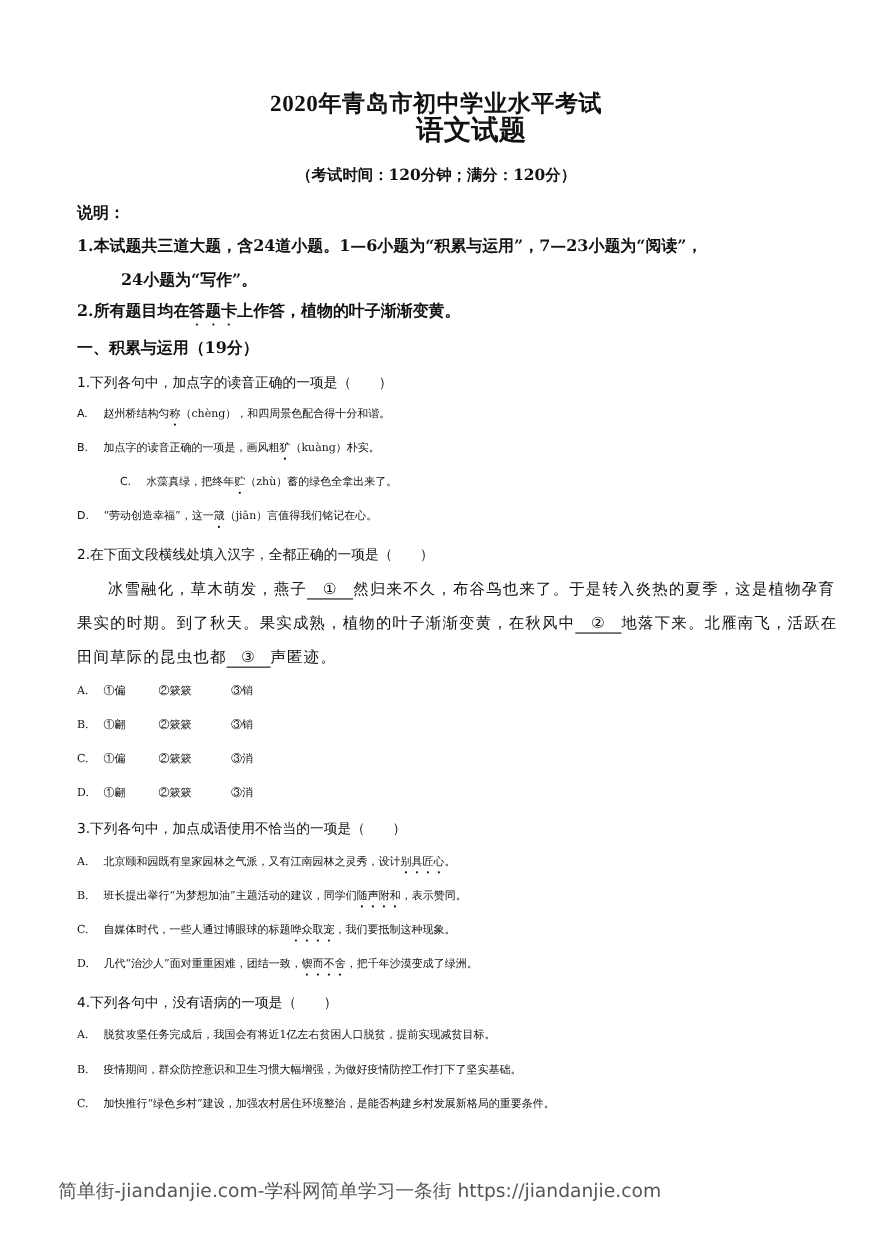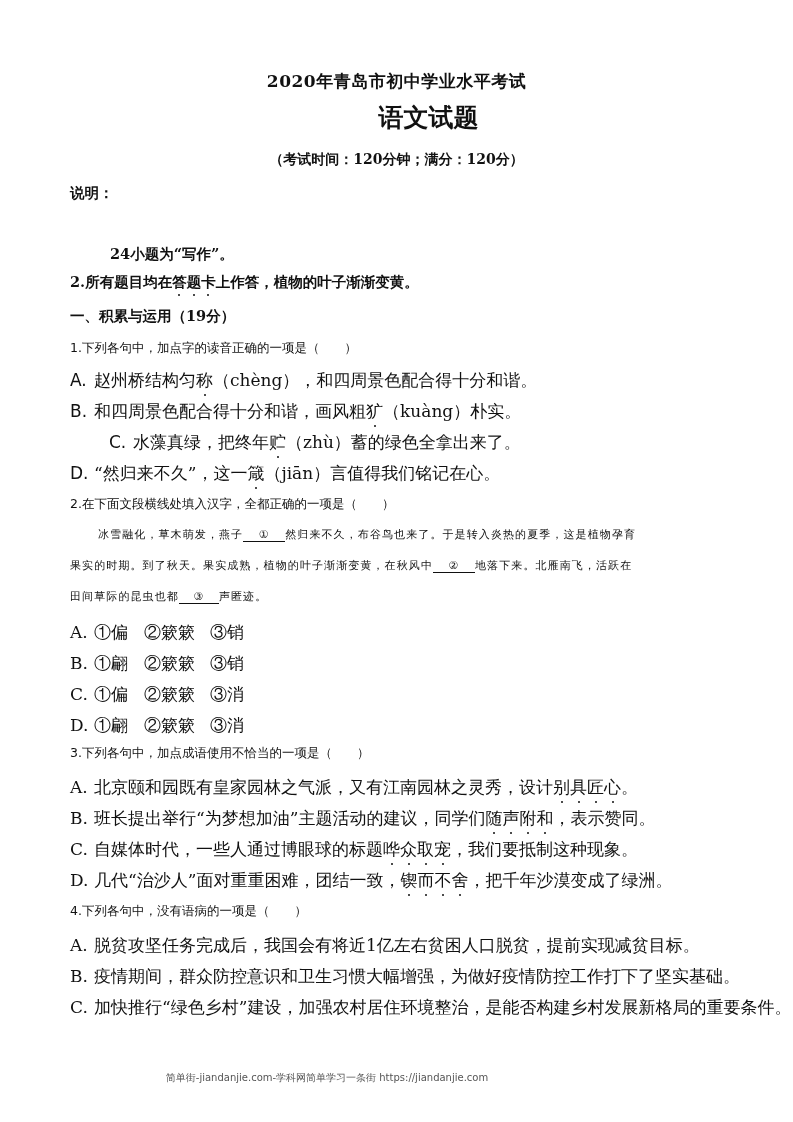--- a/index.html
+++ b/index.html
@@ -2,68 +2,69 @@
 <html><head>
 <meta charset="utf-8">
 <style>
   html, body { margin: 0; padding: 0; background: #ffffff; }
   body { width: 793px; height: 1122px; position: relative; overflow: hidden; color: #111; }
   .page { position: absolute; left: 0; top: 0; width: 793px; height: 1122px; }
   .serif { font-family: "DejaVu Serif", "Liberation Serif", serif; }
   .sans { font-family: "DejaVu Sans", "Liberation Sans", sans-serif; }
 
   .title { position: absolute; left: 0; width: 793px; text-align: center; font-weight: bold; }
-  .t1 { top: 70px; font-size: 17px; letter-spacing: 0.5px; }
+  .t1 { top: 80px; font-size: 21px; letter-spacing: 0.5px; font-family: Liberation Serif, serif; }
   .t2 { top: 101px; font-size: 25px; margin-left: 32px; }
   .t3 { top: 151px; font-size: 14px; font-weight: bold; text-align: center; }
 
   .line { position: absolute; left: 70px; white-space: nowrap; }
   .bold14 { font-size: 14.5px; font-weight: bold; }
   .q { font-size: 12.5px; }
-  .opt { font-size: 17px; }
-  .para { font-size: 11px; letter-spacing: 1.1px; }
+  .opt { font-size: 10px; }
+  .para { font-size: 14px; letter-spacing: 1.1px; }
 
   .dot { position: relative; display: inline-block; }
   .dot::after { content: ""; position: absolute; left: 50%; bottom: -4px; width: 2px; height: 2px; margin-left: -1px; background: #111; border-radius: 50%; }
 
   .blank { display: inline-block; border-bottom: 1px solid #111; text-align: center; }
   .opt-label { display: inline-block; width: 24px; }
   .c1 { display: inline-block; width: 50px; }
   .c2 { display: inline-block; width: 66px; }
 
-  .footer { position: absolute; top: 1071px; left: 0; width: 654px; text-align: center; font-size: 10px; color: #555; }
+  .footer { position: absolute; top: 1071px; left: 0; width: 654px; text-align: center; font-size: 17px; color: #555; }
 </style>
 </head>
 <body>
 
 <div class="page">
 
   <div class="title t1 serif">2020年青岛市初中学业水平考试</div>
   <div class="title t2 serif">语文试题</div>
   <div class="title t3 serif">（考试时间：120分钟；满分：120分）</div>
 
   <div class="line bold14 serif" style="top:184px;">说明：</div>
+  <div class="line bold14 serif" style="top:214px;">1.本试题共三道大题，含24道小题。1—6小题为“积累与运用”，7—23小题为“阅读”，</div>
   <div class="line bold14 serif" style="top:245px;margin-left:40px;">24小题为“写作”。</div>
   <div class="line bold14 serif" style="top:273px;">
     <span>2.所有题目均在</span><span class="dot">答</span><span class="dot">题</span><span class="dot">卡</span><span>上作答，植物的叶子渐渐变黄。</span>
   </div>
   <div class="line bold14 serif" style="top:307px;">一、积累与运用（19分）</div>
 
   <div class="line q sans" style="top:340px;">1.下列各句中，加点字的读音正确的一项是（　　）</div>
   <div class="line opt serif" style="top:369px;">
     <span class="opt-label sans">A.</span><span>赵州桥结构匀</span><span class="dot">称</span><span>（chèng），和四周景色配合得十分和谐。</span>
   </div>
   <div class="line opt serif" style="top:400px;">
-    <span class="opt-label sans">B.</span><span>和四周景色配合得十分和谐，画风粗</span><span class="dot">犷</span><span>（kuàng）朴实。</span>
+    <span class="opt-label sans">B.</span><span>加点字的读音正确的一项是，画风粗</span><span class="dot">犷</span><span>（kuàng）朴实。</span>
   </div>
   <div class="line opt serif" style="top:431px;margin-left:39px;">
     <span class="opt-label sans">C.</span><span>水藻真绿，把终年</span><span class="dot">贮</span><span>（zhù）蓄的绿色全拿出来了。</span>
   </div>
   <div class="line opt serif" style="top:462px;">
-    <span class="opt-label sans">D.</span><span>“然归来不久”，这一</span><span class="dot">箴</span><span>（jiān）言值得我们铭记在心。</span>
+    <span class="opt-label sans">D.</span><span>“劳动创造幸福”，这一</span><span class="dot">箴</span><span>（jiān）言值得我们铭记在心。</span>
   </div>
 
   <div class="line q sans" style="top:496px;">2.在下面文段横线处填入汉字，全都正确的一项是（　　）</div>
   <div class="line para serif" style="top:527px; left:98px;">
     <span>冰雪融化，草木萌发，燕子</span><span class="blank" style="width:42px;">①</span><span>然归来不久，布谷鸟也来了。于是转入炎热的夏季，这是植物孕育</span>
   </div>
   <div class="line para serif" style="top:558px;">
     <span>果实的时期。到了秋天。果实成熟，植物的叶子渐渐变黄，在秋风中</span><span class="blank" style="width:42px;">②</span><span>地落下来。北雁南飞，活跃在</span>
   </div>
   <div class="line para serif" style="top:589px;">

